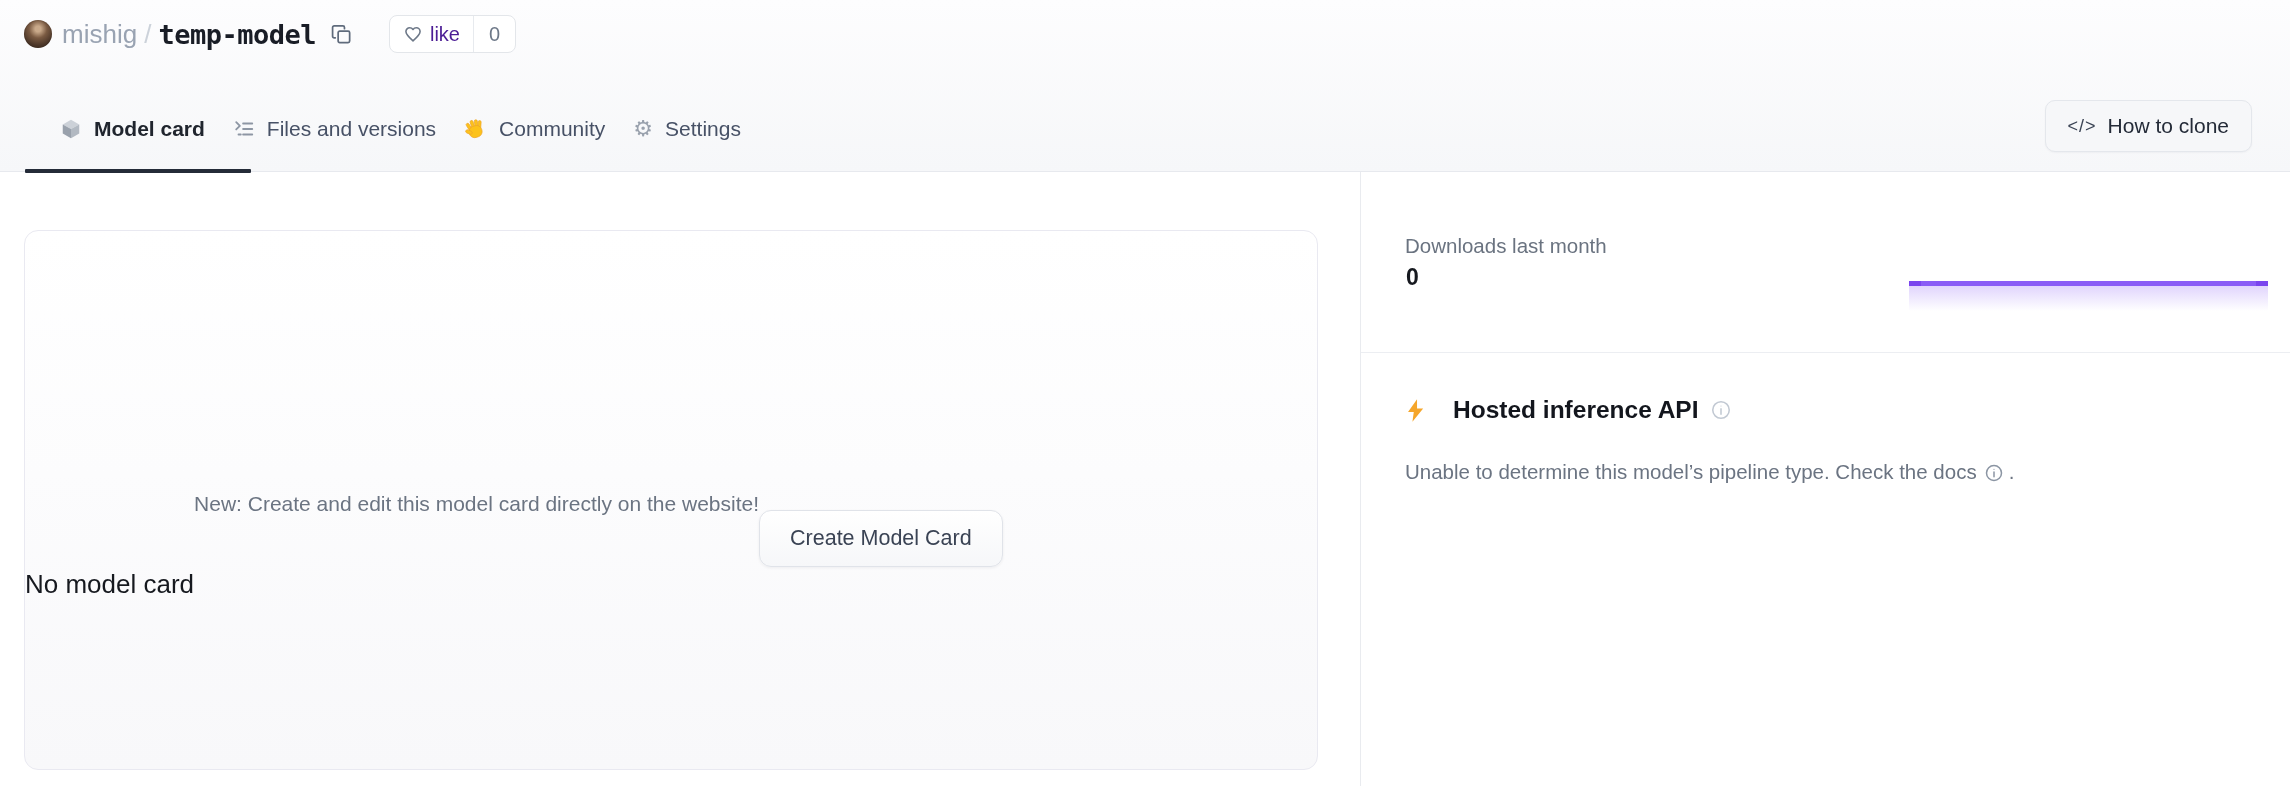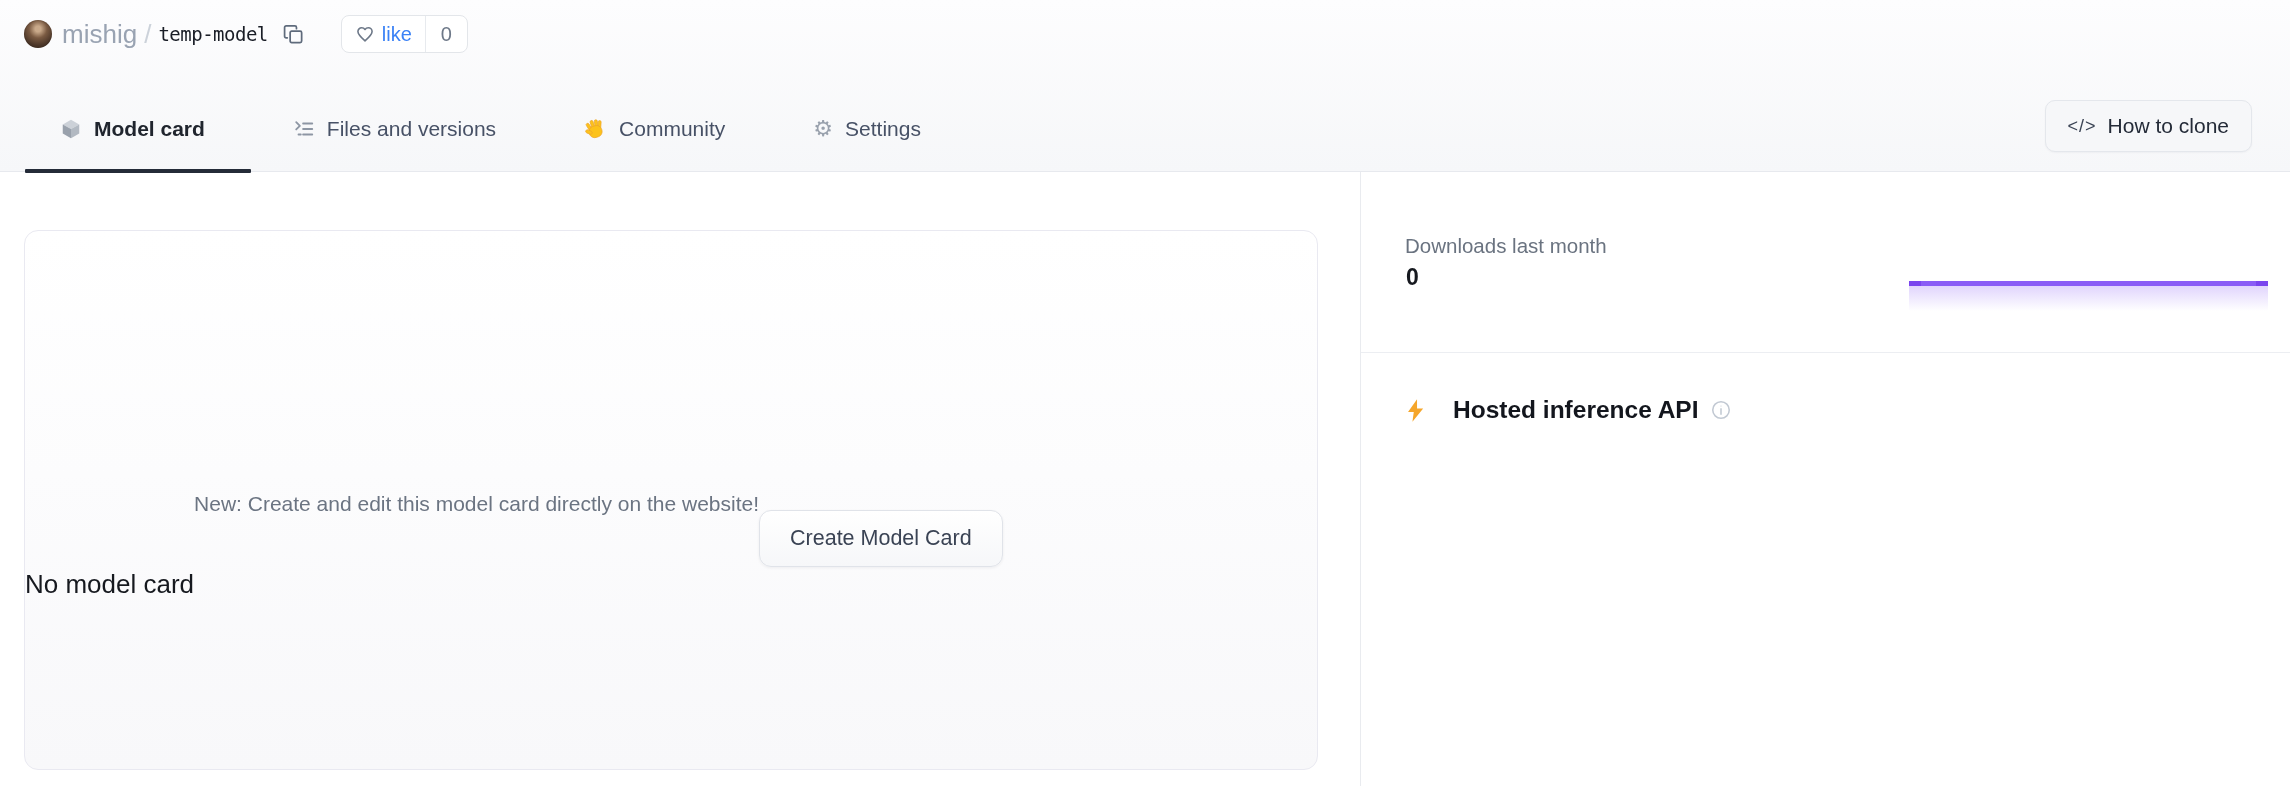--- a/index.html
+++ b/index.html
@@ -10,31 +10,31 @@
   
   .header { position:absolute; left:0; top:0; width:2290px; height:172px;
             background:linear-gradient(180deg,#fdfdfe 0%,#f6f7f9 100%);
             border-bottom:1px solid #e7e9ee; }
   .title-row { position:absolute; left:24px; top:12px; height:44px; display:flex; align-items:center; }
   .avatar { width:28px; height:28px; border-radius:50%;
             background:radial-gradient(circle at 50% 32%, #c9a98a 12%, #7a5a42 38%, #4a3528 70%, #332419 100%);
             box-shadow:inset 0 0 0 1px rgba(0,0,0,0.08); }
   .owner { margin-left:10px; font-size:26px; color:#99a3b2; }
   .slash { margin:0 7px; font-size:26px; color:#ccd2da; }
-  .model-name { font-family:"DejaVu Sans Mono", monospace; font-weight:normal; font-size:19px; color:#191d26; letter-spacing:-0.5px; }
+  .model-name { font-family:"DejaVu Sans Mono", monospace; font-weight:bold; font-size:27px; color:#191d26; letter-spacing:-0.5px; }
   .copy-btn { margin-left:14px; display:flex; align-items:center; cursor:pointer; }
   .like-pill { margin-left:36px; display:flex; align-items:stretch; height:38px; border:1px solid #e3e6ea;
                border-radius:8px; background:#ffffff; overflow:hidden; }
   .like-left { display:flex; align-items:center; gap:7px; padding:0 13px; cursor:pointer; }
-  .like-label { font-size:20px; color:#3b82f6; }
+  .like-label { font-size:20px; color:#4c1d95; }
   .like-count { display:flex; align-items:center; padding:0 15px; border-left:1px solid #e7eaee;
                 font-size:20px; color:#6d7888; cursor:pointer; }
 
   
-  .tabs { position:absolute; left:60px; top:88px; height:82px; display:flex; align-items:center; gap:88px; }
+  .tabs { position:absolute; left:60px; top:88px; height:82px; display:flex; align-items:center; gap:28px; }
   .tab { display:flex; align-items:center; gap:12px; font-size:21px; color:#475166; cursor:pointer; }
   .tab.active { color:#20252e; font-weight:bold; }
   .tab .emoji-icon { font-family:"DejaVu Sans", sans-serif; font-size:22px; color:#99a1ad; line-height:1; }
   .active-underline { position:absolute; left:25px; top:169px; width:226px; height:4px; background:#242b38; border-radius:1px; }
   .clone-btn { position:absolute; right:38px; top:100px; height:52px; padding:0 22px; display:flex; align-items:center; gap:11px;
                background:#f6f7f9; border:1px solid #e4e7ec; border-radius:10px; cursor:pointer;
                box-shadow:0 1px 2px rgba(16,24,40,0.04); }
   .clone-glyph { font-size:18px; color:#3a4354; letter-spacing:1px; }
   .clone-label { font-size:21px; color:#242b38; font-weight:500; }
 
@@ -185,14 +185,23 @@
     <span class="inference-title">Hosted inference API</span>
     <span class="inference-info">
       <svg viewBox="0 0 24 24" width="22" height="22" fill="none" stroke="#c2c9d3" stroke-width="1.7">
         <circle cx="12" cy="12" r="9"></circle>
         <line x1="12" y1="10.8" x2="12" y2="16.6" stroke-linecap="round"></line>
         <circle cx="12" cy="7.6" r="0.6" fill="#c2c9d3" stroke="none"></circle>
       </svg>
     </span>
   </div>
 
+  <div class="inference-msg">
+    <span>Unable to determine this model’s pipeline type. Check the docs</span><span class="inline-info-icon">
+      <svg viewBox="0 0 24 24" width="20" height="20" fill="none" stroke="#8b95a3" stroke-width="1.8">
+        <circle cx="12" cy="12" r="9"></circle>
+        <line x1="12" y1="10.8" x2="12" y2="16.6" stroke-linecap="round"></line>
+        <circle cx="12" cy="7.6" r="0.7" fill="#8b95a3" stroke="none"></circle>
+      </svg>
+    </span><span>.</span>
+  </div>
 
 </div>
 
 </body></html>

